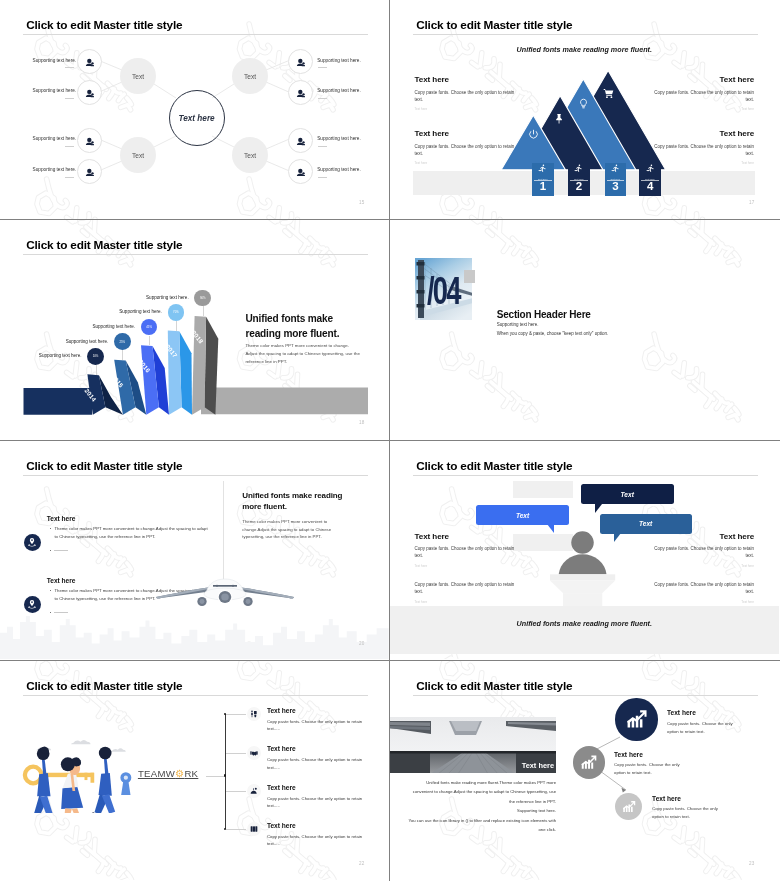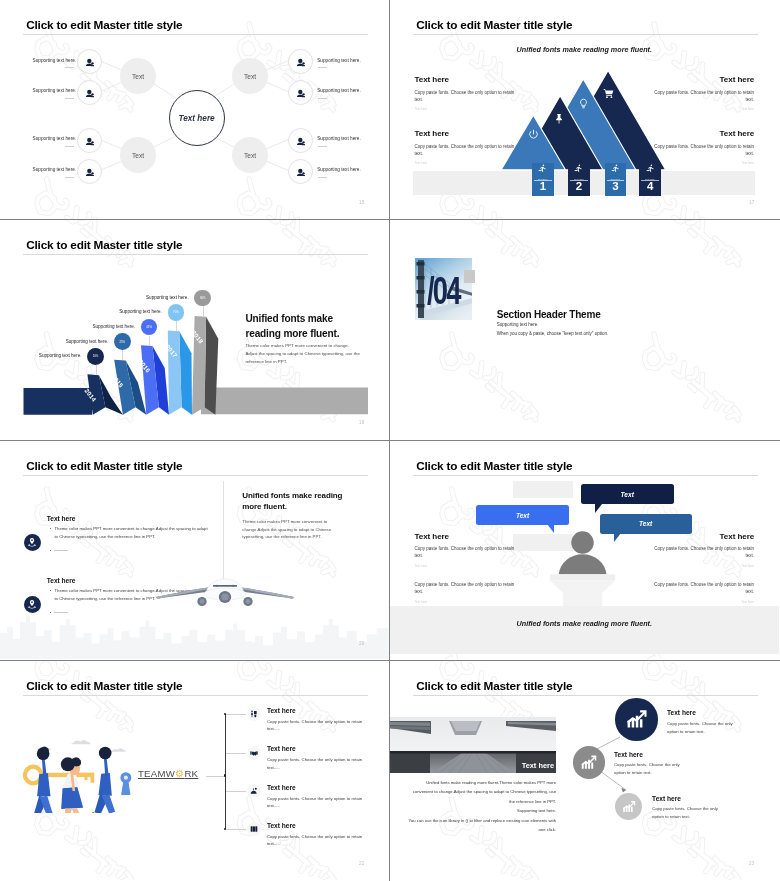--- a/index.html
+++ b/index.html
@@ -717,21 +717,21 @@
         <rect x="3" y="2" width="6" height="58" fill="#3b4a5a"></rect>
         <rect x="1.5" y="4" width="8" height="3.5" fill="#22303e"></rect>
         <rect x="1.5" y="18" width="8" height="3.5" fill="#22303e"></rect>
         <rect x="1.5" y="32" width="8" height="3.5" fill="#22303e"></rect>
         <rect x="1.5" y="46" width="8" height="3.5" fill="#22303e"></rect>
         <path d="M36 28 L58 35 L58 38 L36 32 Z" fill="#3e4e60" opacity="0.8"></path>
       </svg>
       <div class="s4-num" style="left:12px;top:14px;">/04</div>
     </div>
     <div class="s4-sq"></div>
-    <div class="s4-h">Section Header Theme</div>
+    <div class="s4-h">Section Header Here</div>
     <div class="s4-s1">Supporting text here.</div>
     <div class="s4-s2">When you copy &amp; paste, choose "keep text only" option.</div>
    </div>
   </div>
   <div class="slide">
    <div class="inner">
         <svg width="780" height="881" style="position: absolute; left: 0px; top: -441px;" aria-hidden="true" class="wm">
   <defs>
     <g id="wmglyphs" fill="none" stroke-linejoin="round" stroke-linecap="round">
 

